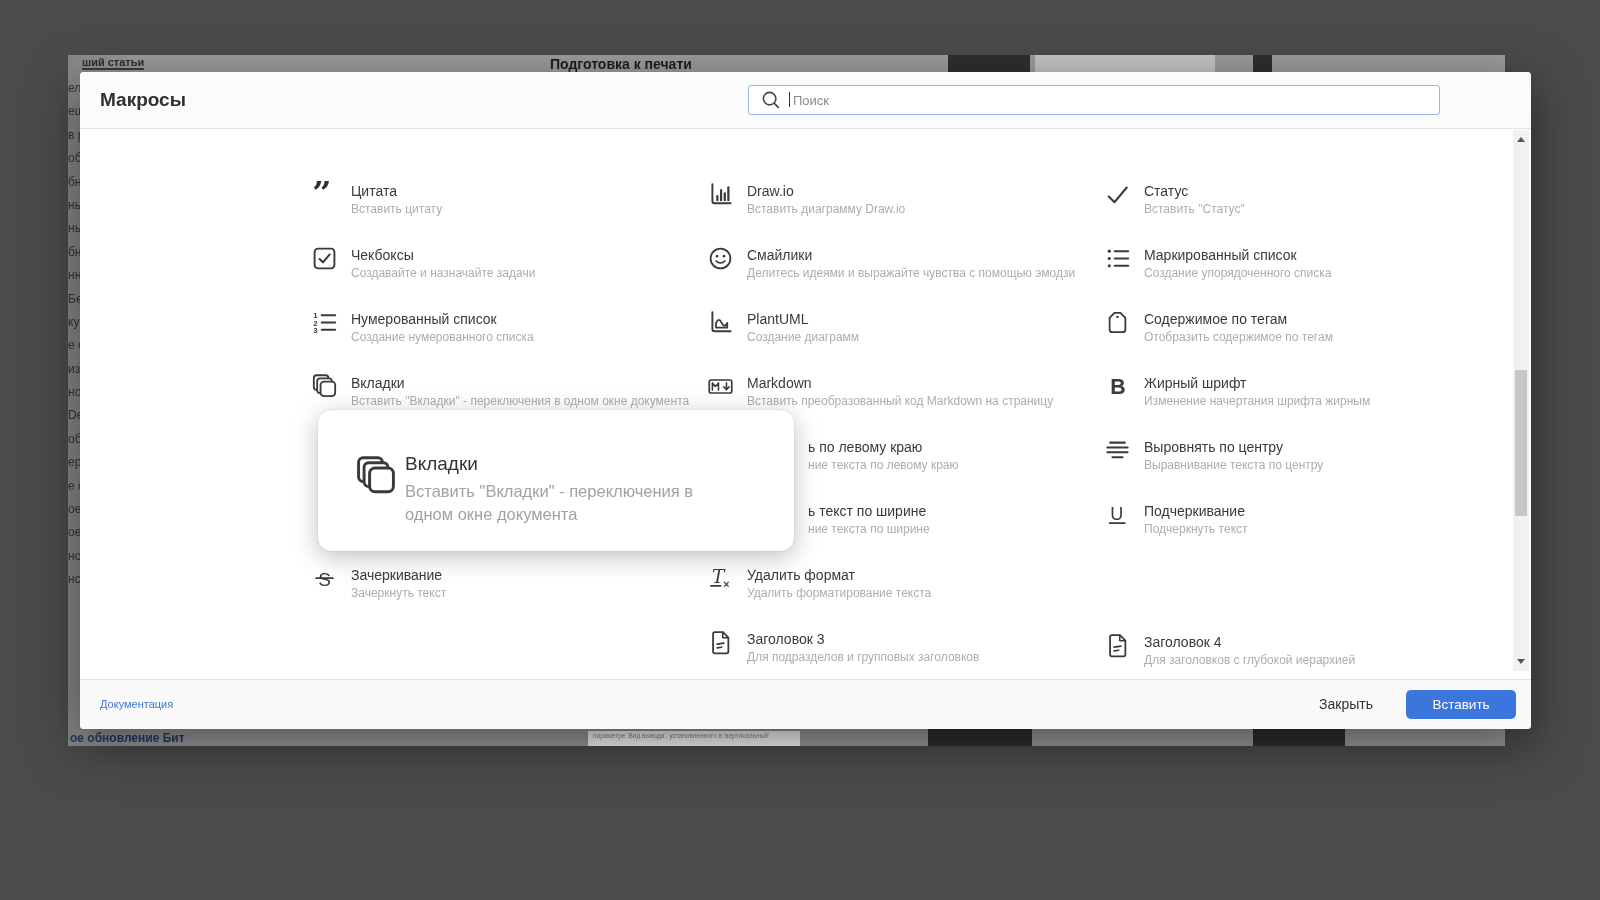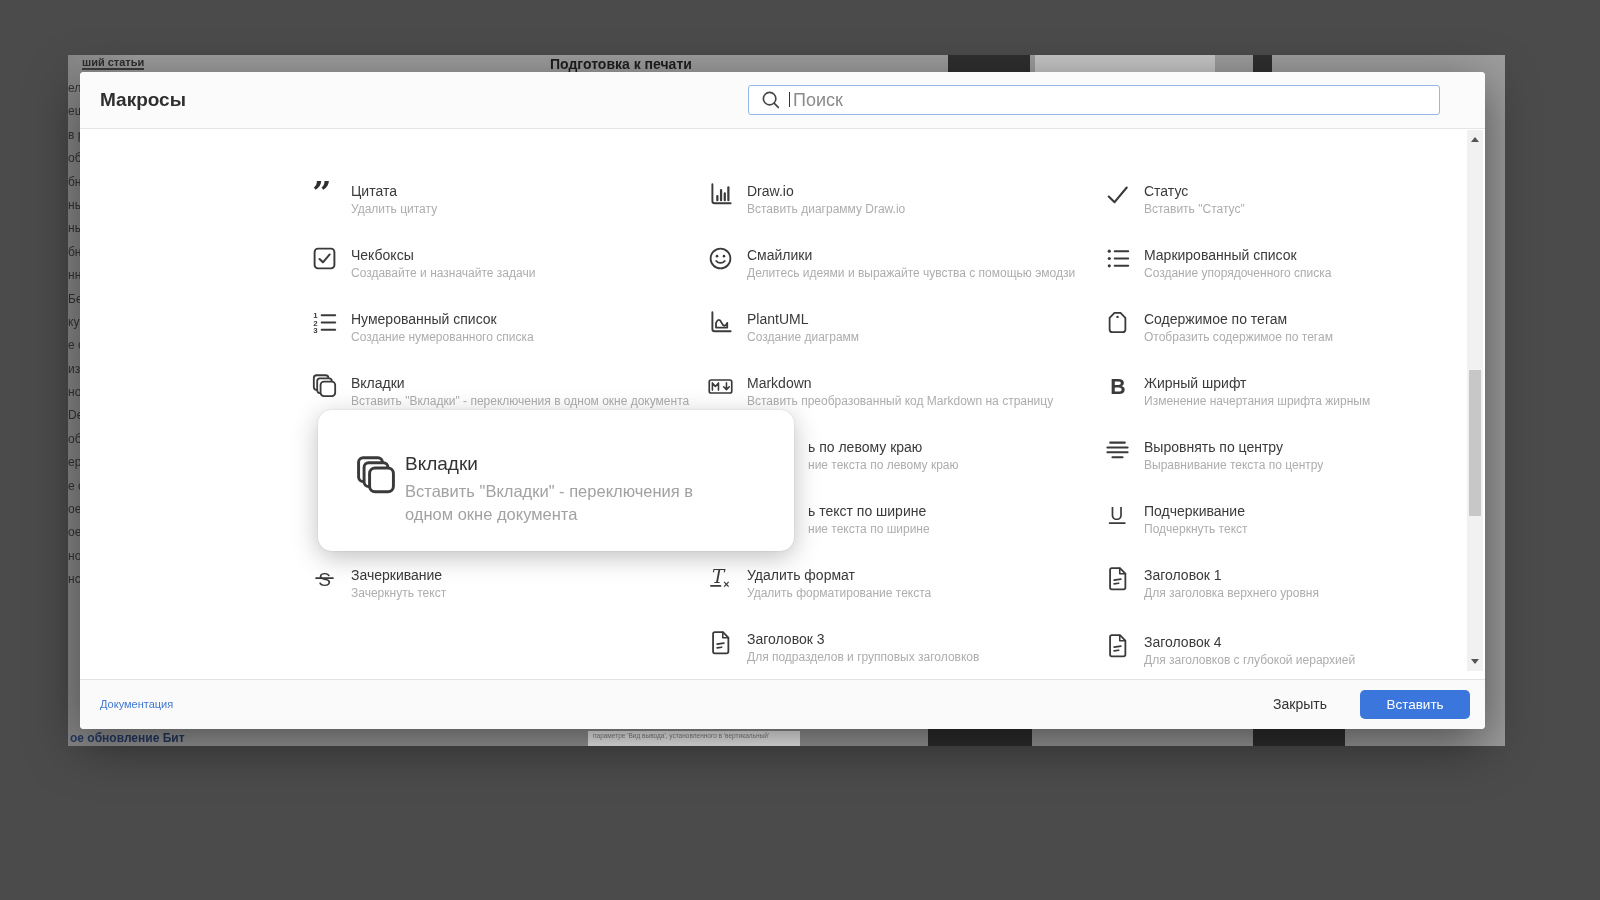--- a/index.html
+++ b/index.html
@@ -25,26 +25,27 @@
   .bd-bottom{position:absolute;left:0;right:0;bottom:0;height:16px}
   .bd-botlink{position:absolute;left:2px;bottom:1px;font-size:12px;font-weight:bold;color:#263b66;white-space:nowrap}
   .bd-note{position:absolute;left:520px;bottom:0;width:212px;height:15px;background:#fbfbfb;color:#8a8a8a;font-size:6.5px;line-height:7px;padding:1px 5px;overflow:hidden;box-sizing:border-box}
   .bd-bblk{position:absolute;bottom:0;height:17px;background:#2f2f2f}
 
   
   .modal{
     position:absolute;left:80px;top:72px;width:1405px;height:657px;
     background:#fff;border-radius:4px;
     box-shadow:0 14px 50px rgba(0,0,0,.5);
+    padding-left:46px;
   }
   .mhead{position:absolute;top:0;left:0;right:0;height:56px;background:#fbfbfb;border-bottom:1px solid #e4e4e4;border-radius:4px 4px 0 0}
   .mtitle{position:absolute;left:20px;top:0;line-height:56px;font-size:19px;font-weight:bold;color:#2f2f2f}
   .search{position:absolute;left:668px;top:13px;width:692px;height:30px;border:1.5px solid var(--search-border,#94b6e9);border-radius:3px;background:#fff;box-sizing:border-box}
   .search .sicon{position:absolute;left:11px;top:3px;width:22px;height:22px}
-  .search input{position:absolute;left:42px;top:1px;width:630px;height:24px;border:none;outline:none;font-size:18px;color:#333;background:transparent;font-family:inherit}
+  .search input{position:absolute;left:42px;top:1px;width:630px;height:24px;border:none;outline:none;font-size:13px;color:#333;background:transparent;font-family:inherit}
   .search input::placeholder{color:#8b8b8b;opacity:1}
   .search .caret{position:absolute;left:40px;top:6px;width:1px;height:15px;background:#333}
 
   .mbody{position:absolute;top:57px;left:0;right:0;bottom:50px;background:#fff;overflow:hidden}
 
   
   .itm{position:absolute;display:flex;gap:13px;width:380px;cursor:pointer}
   .icn{width:27px;height:27px;flex:none;margin-top:-2px}
   .icn svg{width:100%;height:100%;display:block}
   .t{display:block;font-size:14px;color:#3a3a3a;line-height:17px;white-space:nowrap}
@@ -138,21 +139,21 @@
   </div>
 
   <div class="itm" style="left:231px;top:111px">
     <span class="icn">
         <svg viewBox="0 0 24 24">
           <text x="1" y="21" font-size="30" font-weight="bold" font-family="DejaVu Serif,serif" fill="#2f2f2f">”</text>
         </svg>
       </span>
     <span>
         <span class="t">Цитата</span>
-        <span class="d">Удалить цитату</span>
+        <span class="d">Вставить цитату</span>
       </span>
   </div>
   <div class="itm" style="left:231px;top:175px">
     <span class="icn">
         <svg viewBox="0 0 24 24">
           <rect x="3.2" y="3.2" width="17.6" height="17.6" rx="3" stroke="#3a3a3a" fill="none" stroke-linecap="round" stroke-linejoin="round" stroke-width="1.7"></rect>
           <path d="M7.6 12.4l3 3 6-7" stroke="#3a3a3a" fill="none" stroke-linecap="round" stroke-linejoin="round" stroke-width="1.8"></path>
         </svg>
       </span>
     <span>
@@ -351,33 +352,20 @@
         <svg viewBox="0 0 24 24">
           <text x="5.5" y="16.5" font-size="16" fill="#3a3a3a">U</text>
           <path d="M5 19.6h13.5" stroke="#3a3a3a" fill="none" stroke-linecap="round" stroke-linejoin="round" stroke-width="1.6"></path>
         </svg>
       </span>
     <span>
         <span class="t">Подчеркивание</span>
         <span class="d">Подчеркнуть текст</span>
       </span>
   </div>
-  <div class="itm" style="left:1024px;top:495px">
-    <span class="icn">
-        <svg viewBox="0 0 24 24">
-          <path d="M7 2.8h7.2L19 7.6V20a1.6 1.6 0 0 1-1.6 1.6H7A1.6 1.6 0 0 1 5.4 20V4.4A1.6 1.6 0 0 1 7 2.8Z" stroke="#3a3a3a" fill="none" stroke-linecap="round" stroke-linejoin="round" stroke-width="1.6"></path>
-          <path d="M14 3v4.8h5" stroke="#3a3a3a" fill="none" stroke-linecap="round" stroke-linejoin="round" stroke-width="1.4"></path>
-          <path d="M9 13.4l6-.9M9 16.8l4-.6" stroke="#3a3a3a" fill="none" stroke-linecap="round" stroke-linejoin="round" stroke-width="1.5"></path>
-        </svg>
-      </span>
-    <span>
-        <span class="t">Заголовок 1</span>
-        <span class="d">Для заголовка верхнего уровня</span>
-      </span>
-  </div>
   <div class="itm" style="left:1024px;top:562px">
     <span class="icn">
         <svg viewBox="0 0 24 24">
           <path d="M7 2.8h7.2L19 7.6V20a1.6 1.6 0 0 1-1.6 1.6H7A1.6 1.6 0 0 1 5.4 20V4.4A1.6 1.6 0 0 1 7 2.8Z" stroke="#3a3a3a" fill="none" stroke-linecap="round" stroke-linejoin="round" stroke-width="1.6"></path>
           <path d="M14 3v4.8h5" stroke="#3a3a3a" fill="none" stroke-linecap="round" stroke-linejoin="round" stroke-width="1.4"></path>
           <path d="M9 13.4l6-.9M9 16.8l4-.6" stroke="#3a3a3a" fill="none" stroke-linecap="round" stroke-linejoin="round" stroke-width="1.5"></path>
         </svg>
       </span>
     <span>
         <span class="t">Заголовок 4</span>

